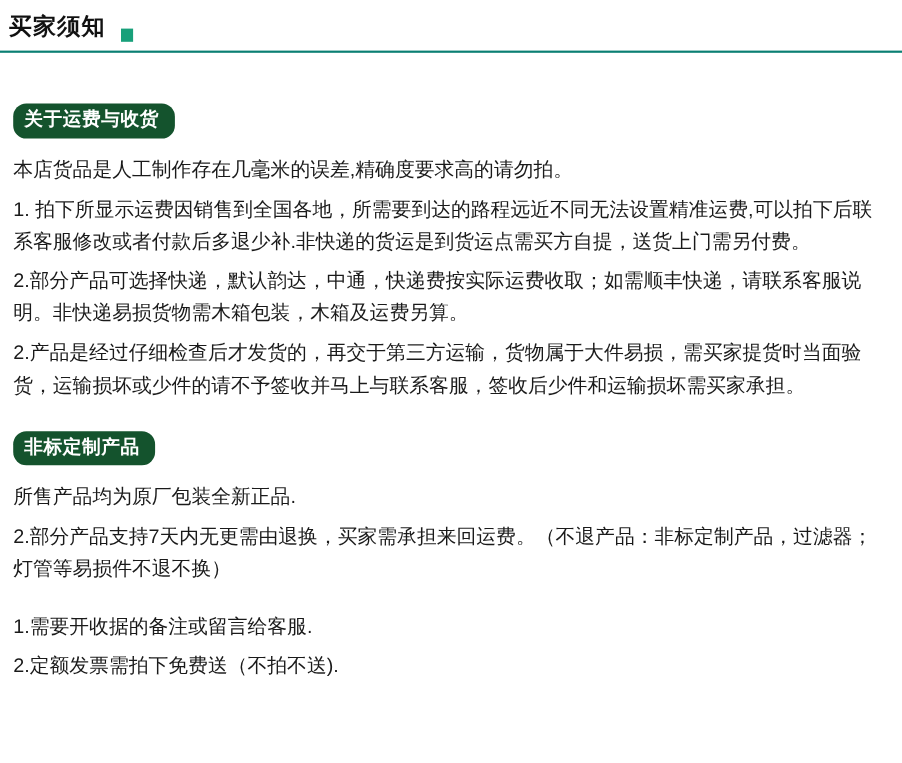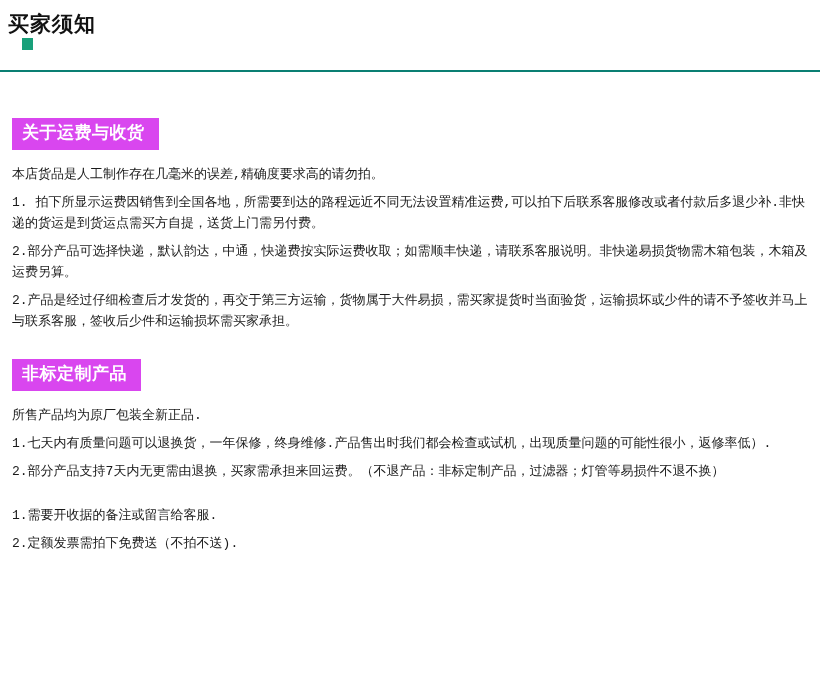--- a/index.html
+++ b/index.html
@@ -16,25 +16,24 @@
   }
   .page {
     position: relative;
     width: 820px;
     height: 694px;
     box-sizing: border-box;
   }
   
   .page-header {
     display: flex;
-    align-items: flex-start;
-    padding: 10px 0 20px 8px;
+    align-items: flex-end;
+    padding: 10px 0 8px 8px;
     border-bottom: 2px solid #0a7f73;
     margin-bottom: 0;
-    flex-direction: column;
   }
   .page-header .title {
     font-size: 21px;
     font-weight: bold;
     color: #111111;
     letter-spacing: 1px;
   }
   .page-header .header-mark {
     display: inline-block;
     width: 11px;
@@ -45,35 +44,35 @@
   
   .content {
     padding: 0 10px 0 12px;
   }
   .spacer-top { height: 46px; }
 
   .section { margin-bottom: 2px; }
 
   .section-heading {
     display: inline-block;
-    background: #d946ef;
+    background: #14532d;
     color: #ffffff;
     font-size: 17px;
     font-weight: bold;
     padding: 6px 14px 7px 10px;
     letter-spacing: 0.5px;
     line-height: 1.1;
     margin: 0 0 14px 0;
+    border-radius: 12px;
   }
   .section-body p {
     margin: 0 0 7px 0;
-    font-size: 13px;
+    font-size: 18px;
     line-height: 1.62;
     color: #1a1a1a;
-    font-family: Liberation Mono, monospace;
   }
   .gap-a { height: 20px; }
   .gap-b { height: 16px; }
 </style>
 </head>
 <body>
 
 <div class="page">
 
   <div class="page-header">
@@ -94,21 +93,20 @@
         <p>2.产品是经过仔细检查后才发货的，再交于第三方运输，货物属于大件易损，需买家提货时当面验货，运输损坏或少件的请不予签收并马上与联系客服，签收后少件和运输损坏需买家承担。</p>
       </div>
     </div>
 
     <div class="gap-a"></div>
 
     <div class="section">
       <div class="section-heading">非标定制产品</div>
       <div class="section-body">
         <p>所售产品均为原厂包装全新正品.</p>
-        <p>1.七天内有质量问题可以退换货，一年保修，终身维修.产品售出时我们都会检查或试机，出现质量问题的可能性很小，返修率低）.</p>
         <p>2.部分产品支持7天内无更需由退换，买家需承担来回运费。（不退产品：非标定制产品，过滤器；灯管等易损件不退不换）</p>
       </div>
     </div>
 
     <div class="gap-b"></div>
 
     <div class="section">
       <div class="section-body">
         <p>1.需要开收据的备注或留言给客服.</p>
         <p>2.定额发票需拍下免费送（不拍不送).</p>

